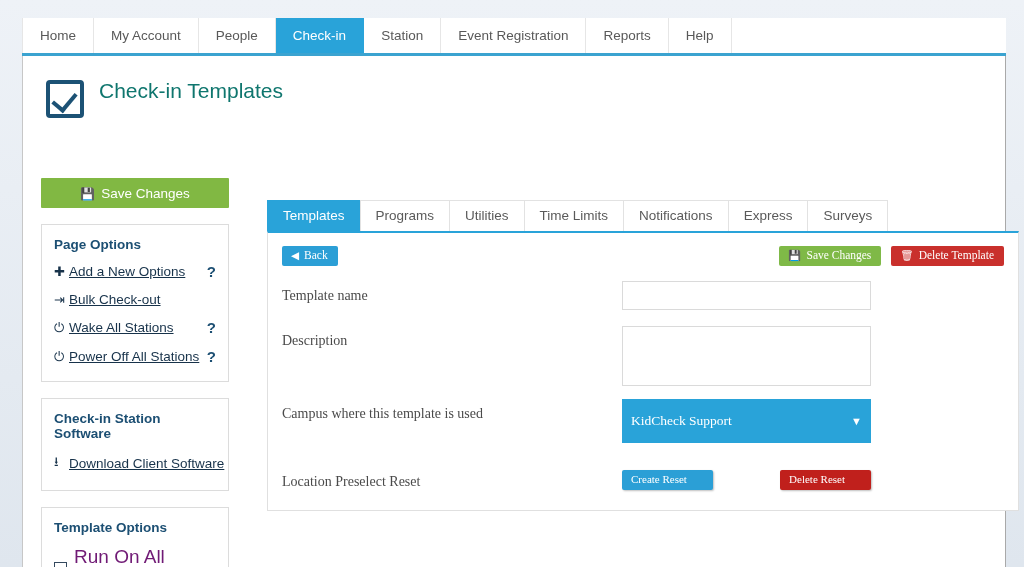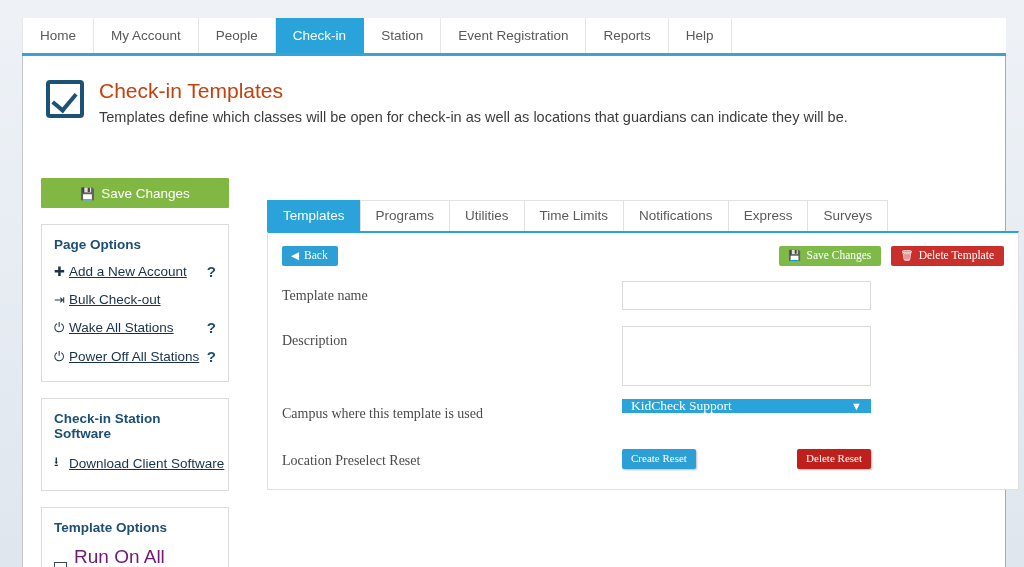--- a/index.html
+++ b/index.html
@@ -74,21 +74,21 @@
     position: absolute;
     left: 7px; top: 4px;
     width: 11px; height: 19px;
     border-right: 4px solid #1c5275;
     border-bottom: 4px solid #1c5275;
     transform: rotate(40deg);
   }
   .headtext { margin-left: 15px; }
   .page-title {
     font-size: 21px;
-    color: #c2410c;
+    color: #0f766e;
     line-height: 26px;
     margin: 0 0 4px 0;
     font-weight: normal;
   }
   .page-sub {
     font-size: 14.5px;
     color: #3c3c3c;
     line-height: 19px;
   }
 
@@ -245,42 +245,42 @@
     border: 1px solid #dadada;
     background: #fff;
     display: block;
     font-family: inherit;
     font-size: 13px;
     padding: 5px 7px;
     color: #333;
     resize: none;
   }
   .select {
-    width: 249px; height: 14px;
+    width: 249px; height: 44px;
     background: #29a3d9;
     color: #ffffff;
     font-size: 13.5px;
     display: flex;
     align-items: center;
     padding: 0 9px;
     cursor: pointer;
   }
   .select .caret { margin-left: auto; font-size: 11px; }
   .resetrow {
     width: 249px;
     display: flex;
     align-items: center;
     padding-top: 3px;
   }
   .btn-sm {
     border: none;
     color: #fff;
     font-size: 11px;
     font-family: inherit;
-    padding: 4px 9px 5px 9px;
+    padding: 4px 26px 5px 9px;
     cursor: pointer;
     border-radius: 2px;
     line-height: 1;
     box-shadow: 1px 1px 2px rgba(0,0,0,0.25);
   }
   .btn-sm.blue { background: #2b9fd6; }
   .btn-sm.red  { background: #c0201c; }
   .row-gap-1 { margin-bottom: 16px; justify-content: center; }
   .row-gap-2 { margin-bottom: 13px; }
   .row-gap-3 { margin-bottom: 24px; }
@@ -316,36 +316,35 @@
         <span>Help</span>
       </div>
   </div>
 
   <div class="canvas">
 
     <div class="pagehead">
       <div class="chk-icon"></div>
       <div class="headtext">
         <div class="page-title">Check-in Templates</div>
-        <div class="page-sub">Templates define which classes will be open for check-in as well as locations that guardians can indicate they will be.</div>
       </div>
     </div>
 
     <div class="sidebar">
 
       <button class="save-btn-side">
         <span class="fl">💾</span><span>Save Changes</span>
       </button>
 
       <div class="panel">
         <div class="panel-title">Page Options</div>
 
         <div class="opt-row">
           <span class="opt-ico">✚</span>
-          <span class="opt-link">Add a New Account</span>
+          <span class="opt-link">Add a New Options</span>
           <span class="help-q">?</span>
         </div>
 
         <div class="opt-row">
           <span class="opt-ico">⇥</span>
           <span class="opt-link">Bulk Check-out</span>
           <span class="help-q hidden"></span>
         </div>
 
         <div class="opt-row">

